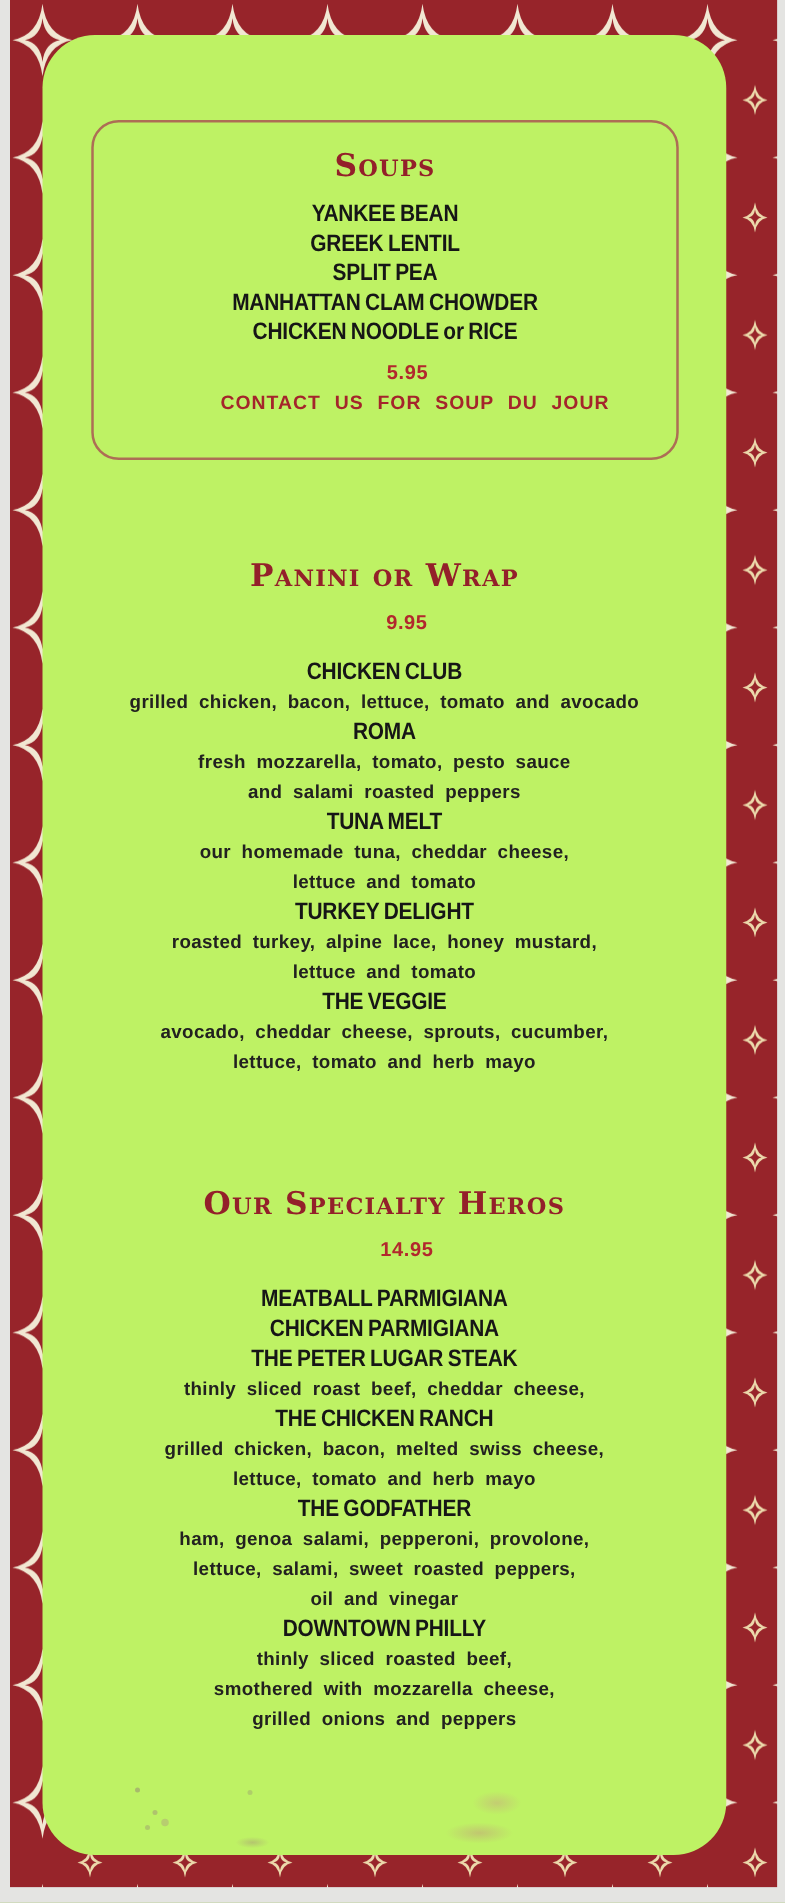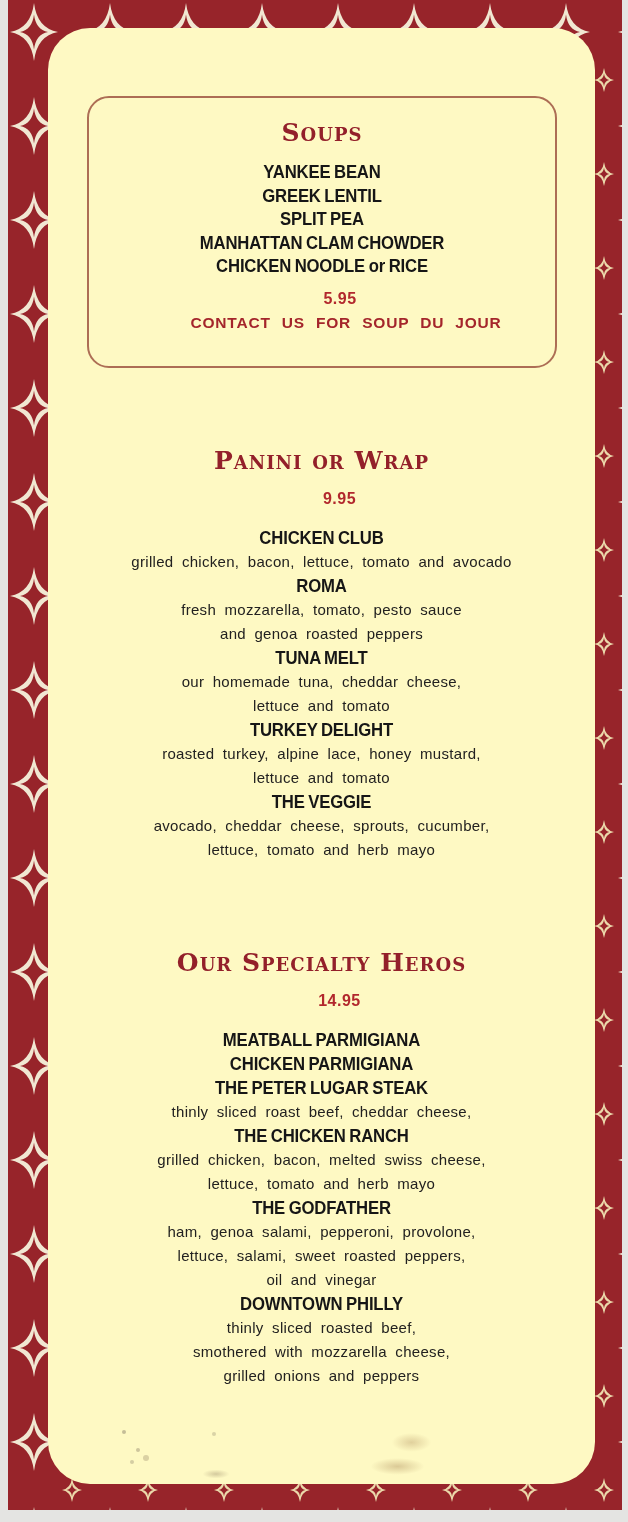--- a/index.html
+++ b/index.html
@@ -16,23 +16,23 @@
   .border-layer {
     position: absolute;
     left: 8px; top: 0;
     width: 614px; height: 1510px;
     overflow: hidden;
   }
   .border-layer svg { display: block; }
   
   .panel {
     position: absolute;
-    left: 48px; top: 28px;
+    left: 34px; top: 28px;
     width: 547px; height: 1456px;
-    background: #fef9c3;
+    background: #bef264;
     border-radius: 42px;
     text-align: center;
     overflow: hidden;
   }
   
   .soups-box {
     margin: 68px 0 0 39px;
     width: 470px;
     height: 272px;
     border: 2px solid #ad6e55;
@@ -56,21 +56,21 @@
     font-weight: bold;
     color: #161616;
     letter-spacing: -0.2px;
     word-spacing: -1px;
     transform: scaleX(0.88);
     transform-origin: 50% 50%;
   }
   .desc-line {
     font-size: 15px;
     line-height: 24px;
-    font-weight: normal;
+    font-weight: bold;
     color: #222120;
     letter-spacing: 0.3px;
     word-spacing: 4px;
   }
   .sec .item-name { line-height: 24px; }
   .price {
     font-size: 16px;
     line-height: 22px;
     font-weight: bold;
     color: #b2282d;
@@ -156,21 +156,21 @@
     </section>
 
     <section class="sec sec-panini">
       <h2 class="section-title">Panini or Wrap</h2>
       <div class="price">9.95</div>
       <div class="items">
         <div class="item-name">CHICKEN CLUB</div>
         <div class="desc-line">grilled chicken, bacon, lettuce, tomato and avocado</div>
         <div class="item-name">ROMA</div>
         <div class="desc-line">fresh mozzarella, tomato, pesto sauce</div>
-        <div class="desc-line">and genoa roasted peppers</div>
+        <div class="desc-line">and salami roasted peppers</div>
         <div class="item-name">TUNA MELT</div>
         <div class="desc-line">our homemade tuna, cheddar cheese,</div>
         <div class="desc-line">lettuce and tomato</div>
         <div class="item-name">TURKEY DELIGHT</div>
         <div class="desc-line">roasted turkey, alpine lace, honey mustard,</div>
         <div class="desc-line">lettuce and tomato</div>
         <div class="item-name">THE VEGGIE</div>
         <div class="desc-line">avocado, cheddar cheese, sprouts, cucumber,</div>
         <div class="desc-line">lettuce, tomato and herb mayo</div>
       </div>

